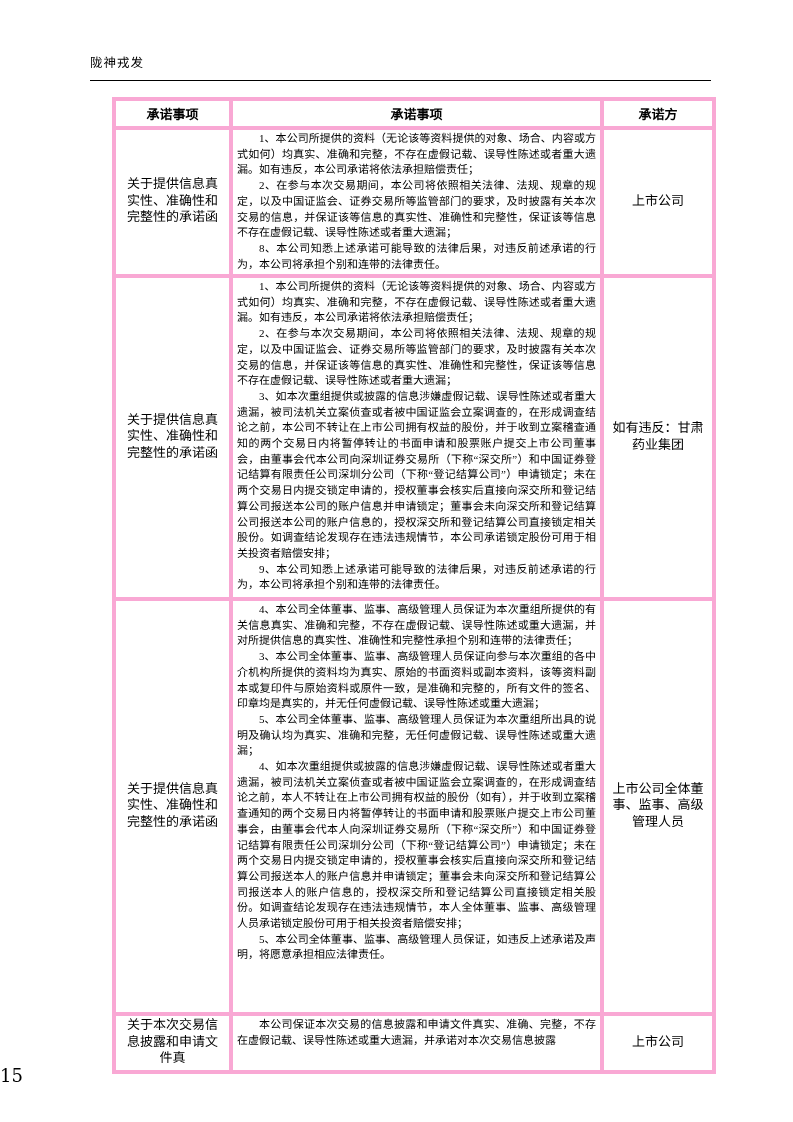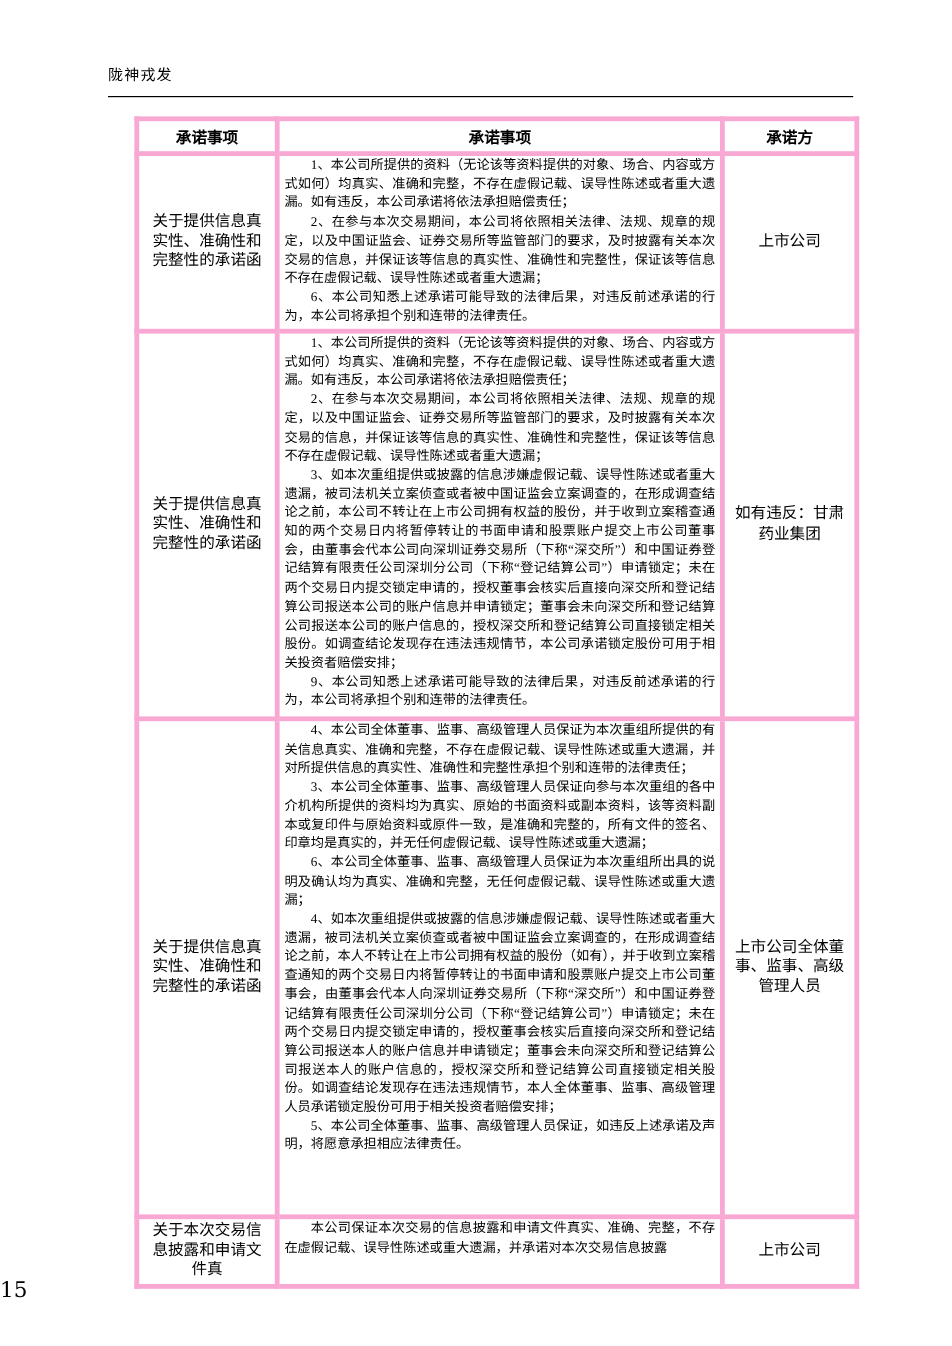--- a/index.html
+++ b/index.html
@@ -97,21 +97,21 @@
         <th>承诺方</th>
       </tr>
     </thead>
     <tbody>
       <tr class="r1">
         <td class="item-cell">关于提供信息真实性、准确性和完整性的承诺函</td>
         <td class="content-cell">
           <div class="clip">
             <p>1、本公司所提供的资料（无论该等资料提供的对象、场合、内容或方式如何）均真实、准确和完整，不存在虚假记载、误导性陈述或者重大遗漏。如有违反，本公司承诺将依法承担赔偿责任；</p>
             <p>2、在参与本次交易期间，本公司将依照相关法律、法规、规章的规定，以及中国证监会、证券交易所等监管部门的要求，及时披露有关本次交易的信息，并保证该等信息的真实性、准确性和完整性，保证该等信息不存在虚假记载、误导性陈述或者重大遗漏；</p>
-            <p>6、本公司知悉上述承诺可能导致的法律后果，对违反前述承诺的行为，本公司将承担个别和连带的法律责任。</p>
+            <p>8、本公司知悉上述承诺可能导致的法律后果，对违反前述承诺的行为，本公司将承担个别和连带的法律责任。</p>
           </div>
         </td>
         <td class="party-cell">上市公司</td>
       </tr>
       <tr class="r2">
         <td class="item-cell">关于提供信息真实性、准确性和完整性的承诺函</td>
         <td class="content-cell">
           <div class="clip">
             <p>1、本公司所提供的资料（无论该等资料提供的对象、场合、内容或方式如何）均真实、准确和完整，不存在虚假记载、误导性陈述或者重大遗漏。如有违反，本公司承诺将依法承担赔偿责任；</p>
             <p>2、在参与本次交易期间，本公司将依照相关法律、法规、规章的规定，以及中国证监会、证券交易所等监管部门的要求，及时披露有关本次交易的信息，并保证该等信息的真实性、准确性和完整性，保证该等信息不存在虚假记载、误导性陈述或者重大遗漏；</p>
@@ -120,21 +120,21 @@
           </div>
         </td>
         <td class="party-cell">如有违反：甘肃药业集团</td>
       </tr>
       <tr class="r3">
         <td class="item-cell">关于提供信息真实性、准确性和完整性的承诺函</td>
         <td class="content-cell">
           <div class="clip">
             <p>4、本公司全体董事、监事、高级管理人员保证为本次重组所提供的有关信息真实、准确和完整，不存在虚假记载、误导性陈述或重大遗漏，并对所提供信息的真实性、准确性和完整性承担个别和连带的法律责任；</p>
             <p>3、本公司全体董事、监事、高级管理人员保证向参与本次重组的各中介机构所提供的资料均为真实、原始的书面资料或副本资料，该等资料副本或复印件与原始资料或原件一致，是准确和完整的，所有文件的签名、印章均是真实的，并无任何虚假记载、误导性陈述或重大遗漏；</p>
-            <p>6、本公司全体董事、监事、高级管理人员保证为本次重组所出具的说明及确认均为真实、准确和完整，无任何虚假记载、误导性陈述或重大遗漏；</p>
+            <p>5、本公司全体董事、监事、高级管理人员保证为本次重组所出具的说明及确认均为真实、准确和完整，无任何虚假记载、误导性陈述或重大遗漏；</p>
             <p>4、如本次重组提供或披露的信息涉嫌虚假记载、误导性陈述或者重大遗漏，被司法机关立案侦查或者被中国证监会立案调查的，在形成调查结论之前，本人不转让在上市公司拥有权益的股份（如有），并于收到立案稽查通知的两个交易日内将暂停转让的书面申请和股票账户提交上市公司董事会，由董事会代本人向深圳证券交易所（下称“深交所”）和中国证券登记结算有限责任公司深圳分公司（下称“登记结算公司”）申请锁定；未在两个交易日内提交锁定申请的，授权董事会核实后直接向深交所和登记结算公司报送本人的账户信息并申请锁定；董事会未向深交所和登记结算公司报送本人的账户信息的，授权深交所和登记结算公司直接锁定相关股份。如调查结论发现存在违法违规情节，本人全体董事、监事、高级管理人员承诺锁定股份可用于相关投资者赔偿安排；</p>
             <p>5、本公司全体董事、监事、高级管理人员保证，如违反上述承诺及声明，将愿意承担相应法律责任。</p>
           </div>
         </td>
         <td class="party-cell">上市公司全体董事、监事、高级管理人员</td>
       </tr>
       <tr class="r4">
         <td class="item-cell">关于本次交易信息披露和申请文件真</td>
         <td class="content-cell">
           <div class="clip">

